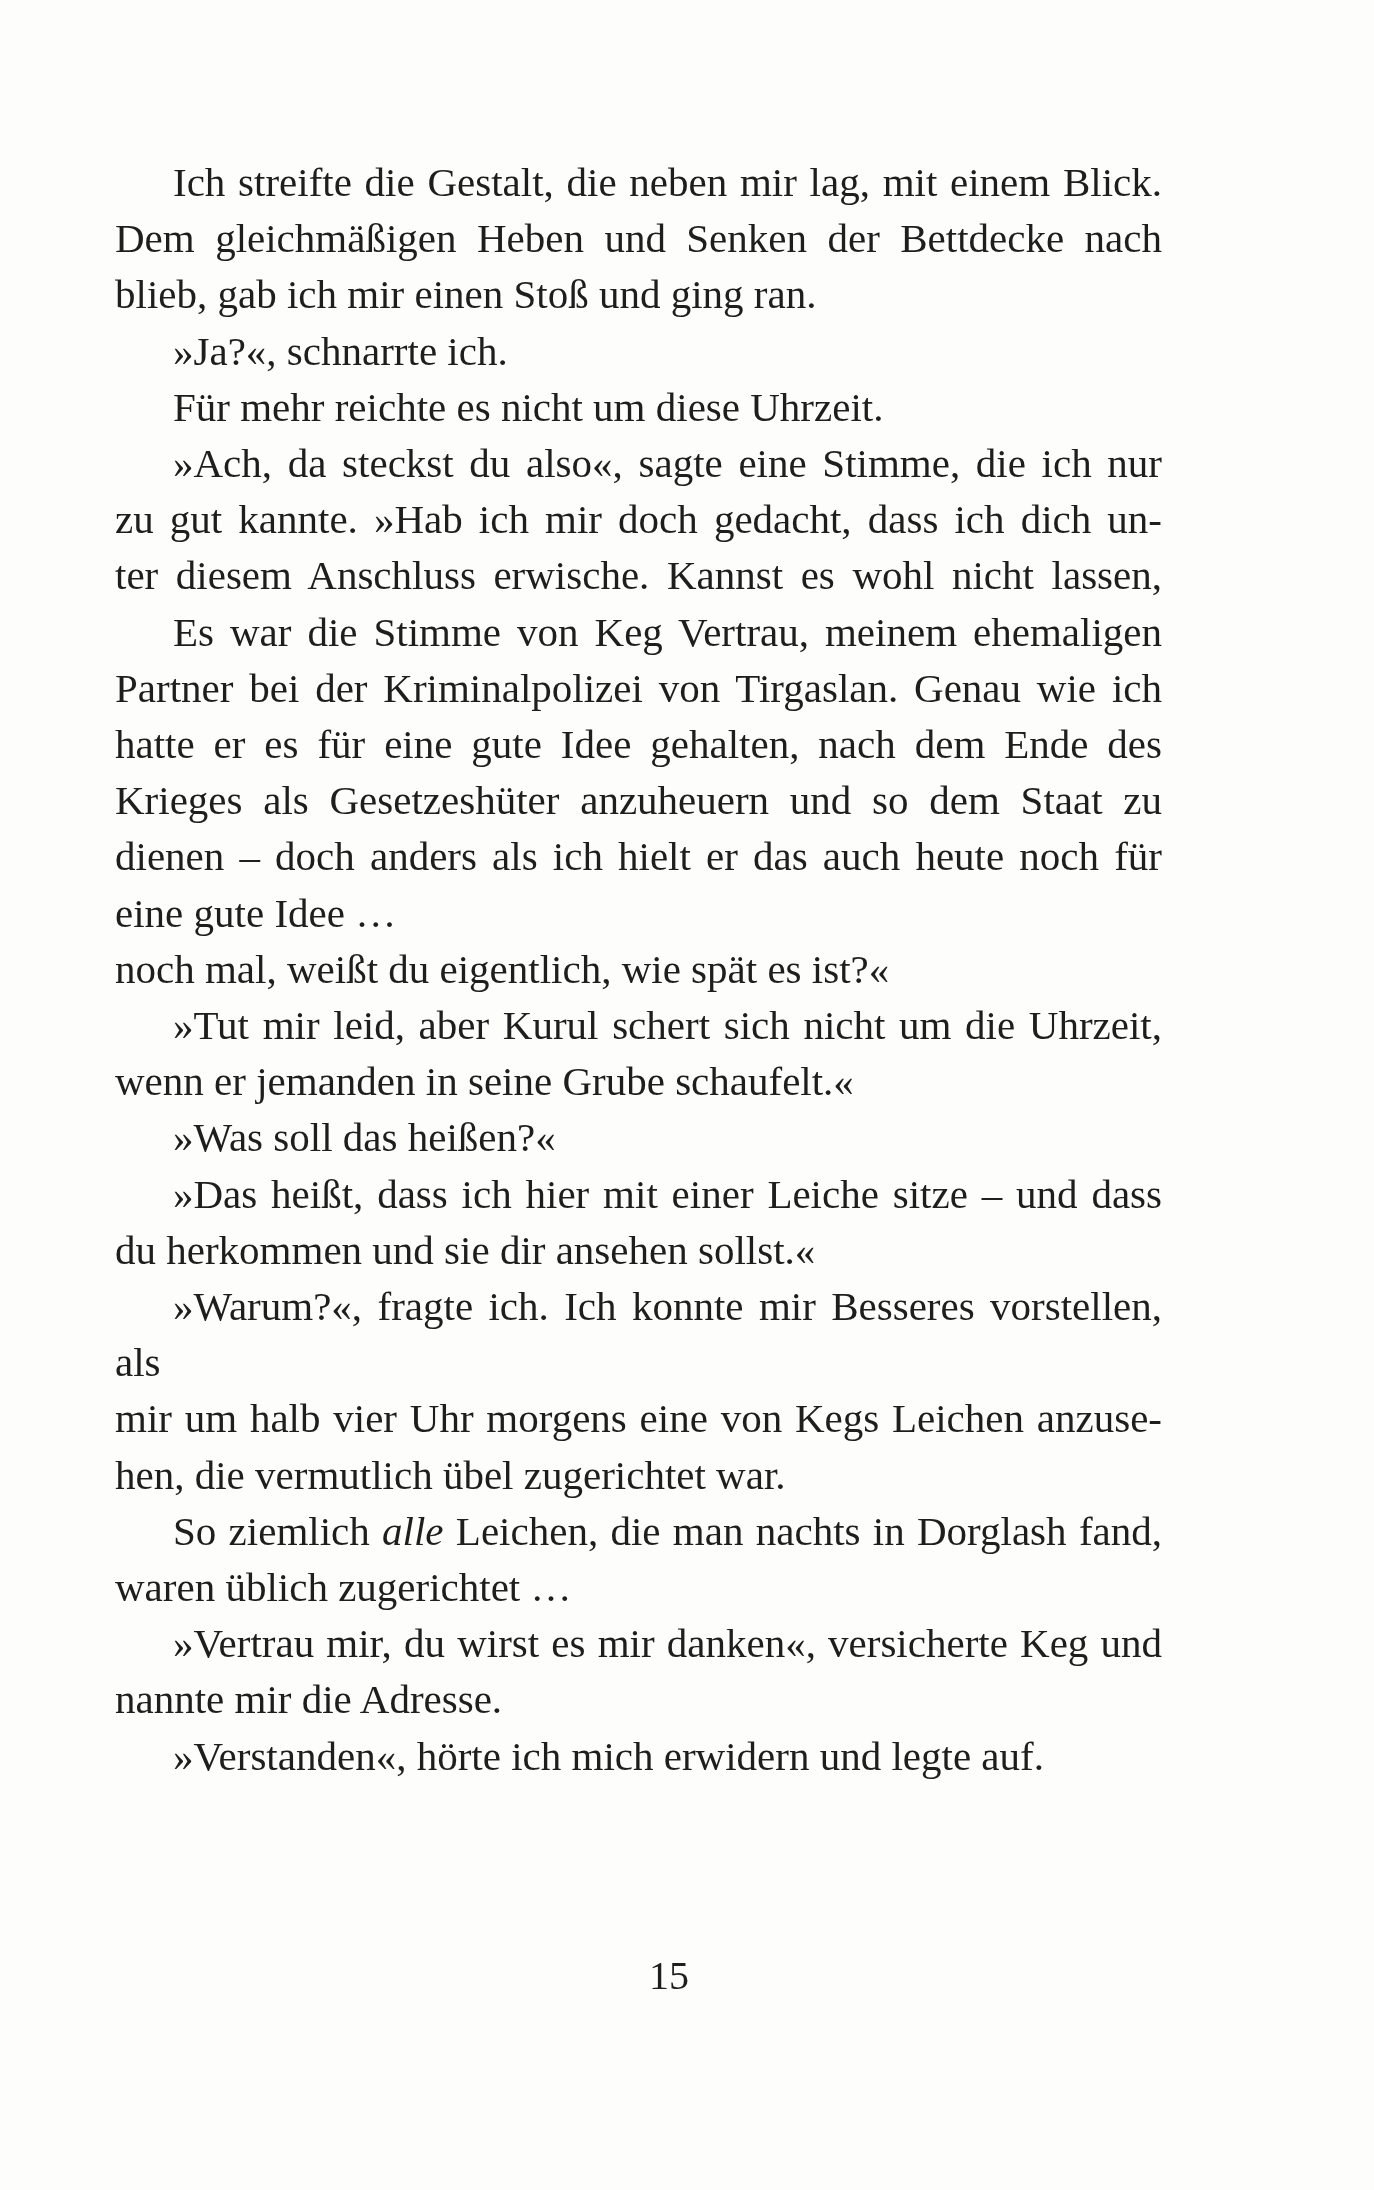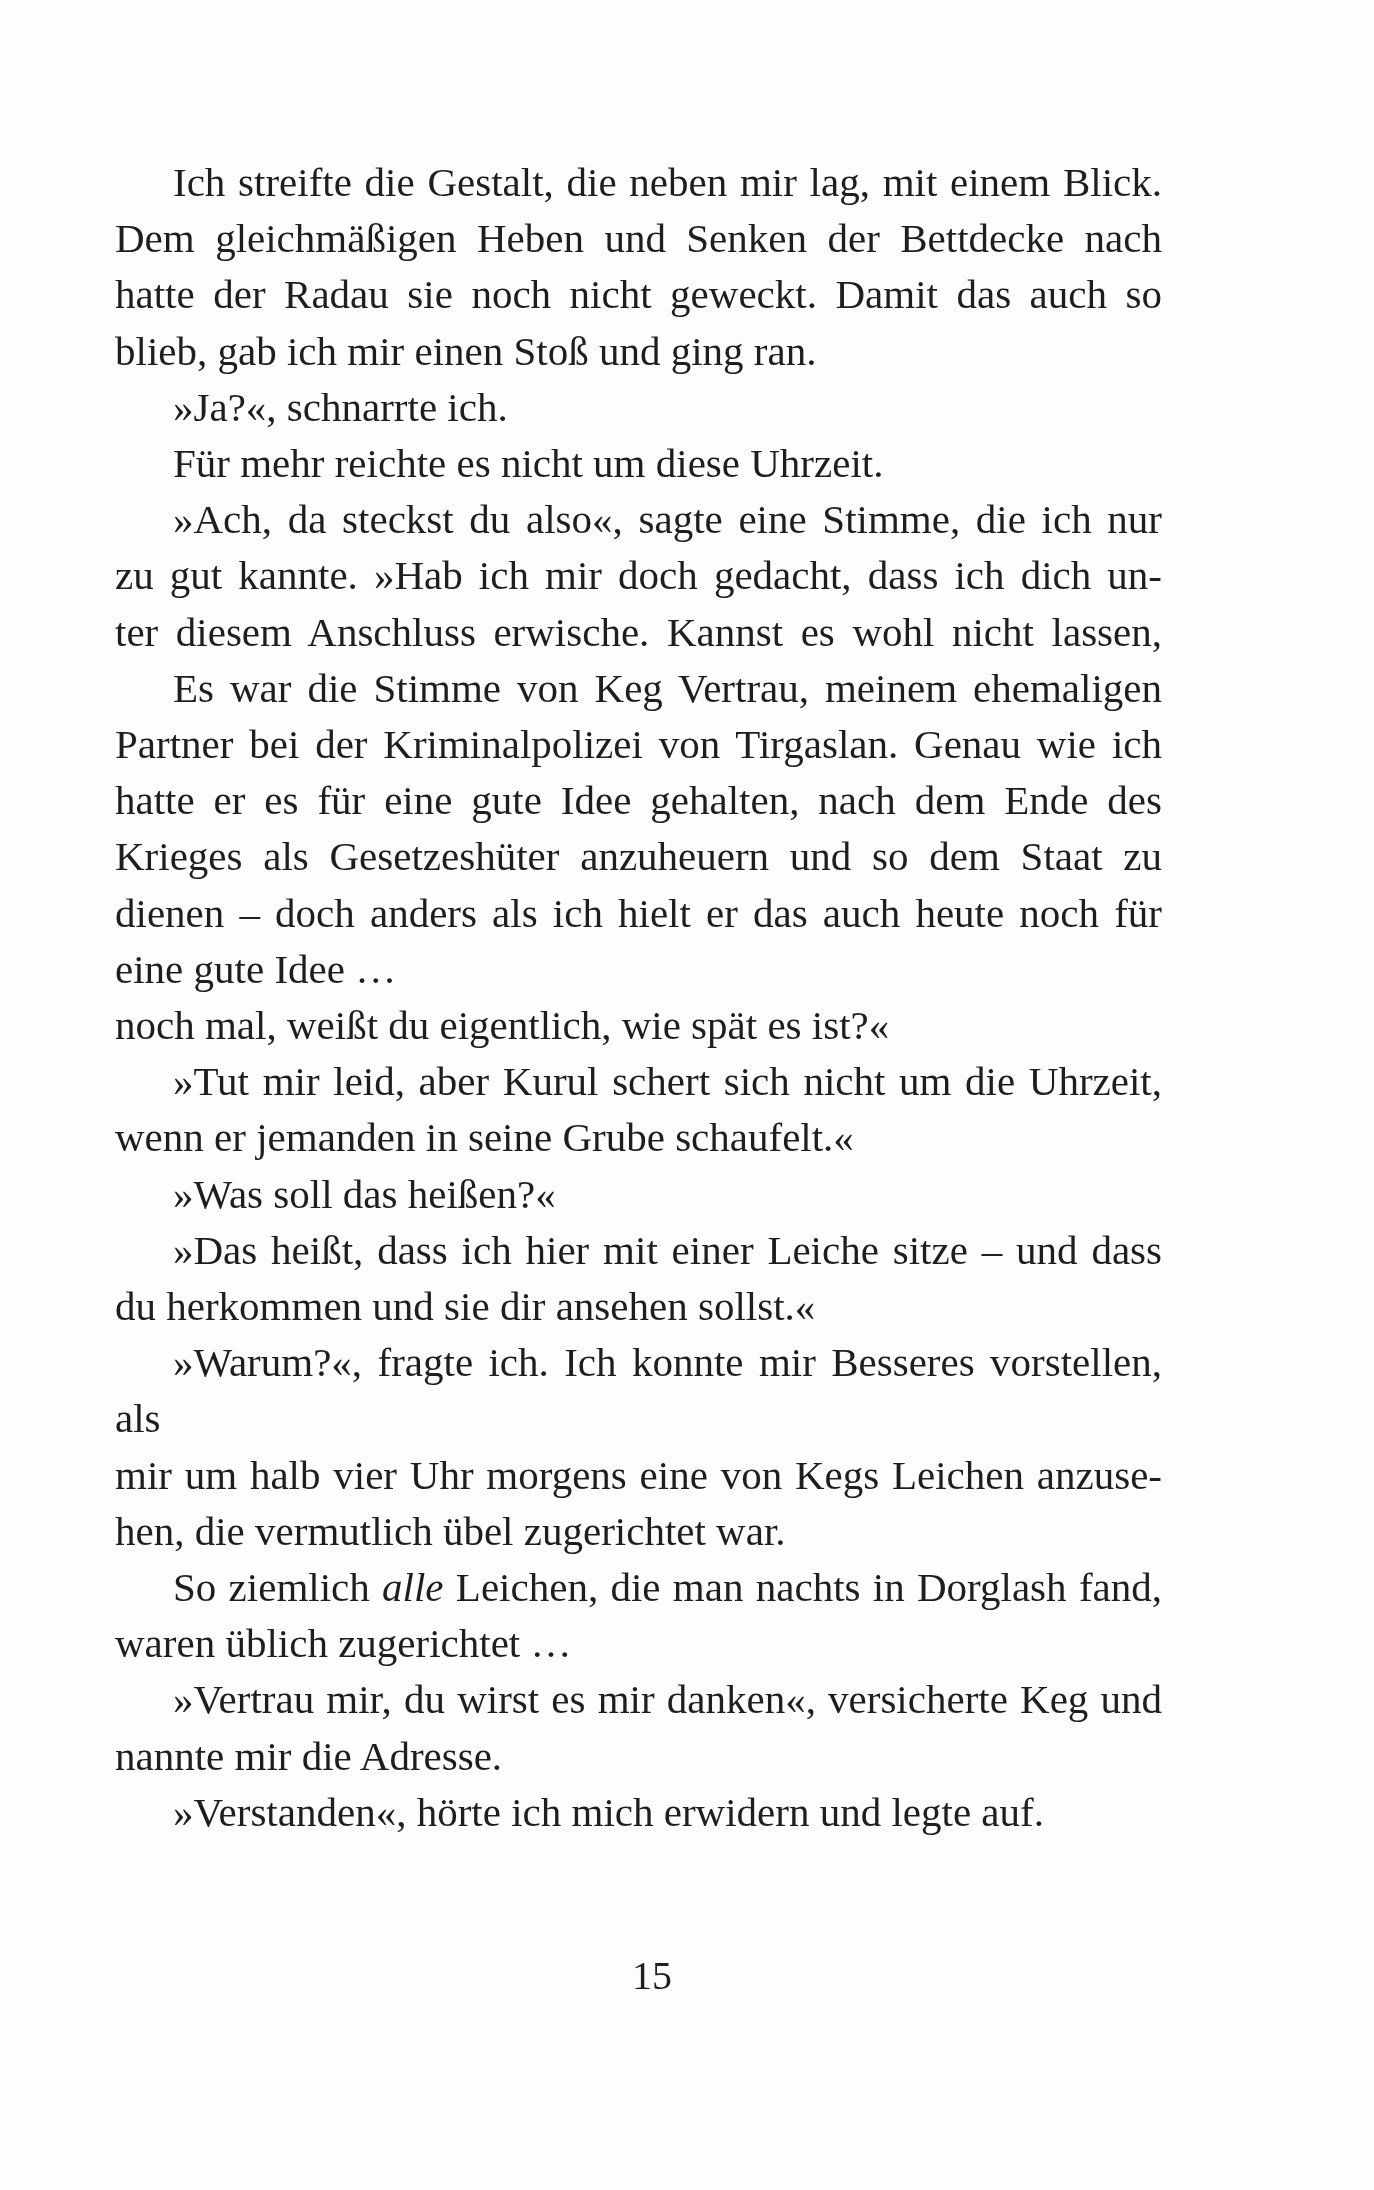--- a/index.html
+++ b/index.html
@@ -33,36 +33,35 @@
     text-align: right;
     text-align-last: left;
   }
   .line.indent {
     text-indent: 58px;
   }
   .seg { white-space: pre-wrap; }
   .italic { font-style: italic; }
   .folio {
     position: absolute;
-    left: 107px;
+    left: 124px;
     top: 1948px;
     width: 1090px;
     text-align: center;
     font-size: 40px;
     line-height: 56.2px;
   }
 </style>
 </head>
 <body>
 
 <div class="page">
   <div class="text-block">
       <div class="line indent"><span class="seg">Ich streifte die Gestalt, die neben mir lag, mit einem Blick.</span></div>
       <div class="line"><span class="seg">Dem gleichmäßigen Heben und Senken der Bettdecke nach</span></div>
-      <div class="line"><span class="seg">hatte der Radau sie noch nicht geweckt. Damit das auch so</span></div>
       <div class="line natural"><span class="seg">blieb, gab ich mir einen Stoß und ging ran.</span></div>
       <div class="line natural indent"><span class="seg">»Ja?«, schnarrte ich.</span></div>
       <div class="line natural indent"><span class="seg">Für mehr reichte es nicht um diese Uhrzeit.</span></div>
       <div class="line indent"><span class="seg">»Ach, da steckst du also«, sagte eine Stimme, die ich nur</span></div>
       <div class="line"><span class="seg">zu gut kannte. »Hab ich mir doch gedacht, dass ich dich un-</span></div>
       <div class="line"><span class="seg">ter diesem Anschluss erwische. Kannst es wohl nicht lassen,</span></div>
       <div class="line indent"><span class="seg">Es war die Stimme von Keg Vertrau, meinem ehemaligen</span></div>
       <div class="line"><span class="seg">Partner bei der Kriminalpolizei von Tirgaslan. Genau wie ich</span></div>
       <div class="line"><span class="seg">hatte er es für eine gute Idee gehalten, nach dem Ende des</span></div>
       <div class="line"><span class="seg">Krieges als Gesetzeshüter anzuheuern und so dem Staat zu</span></div>

